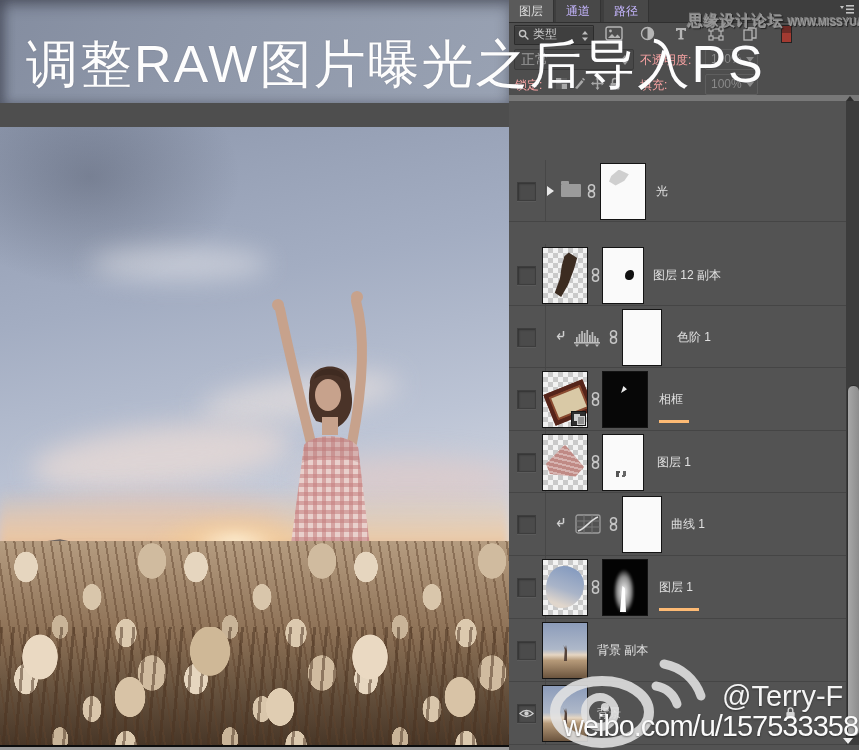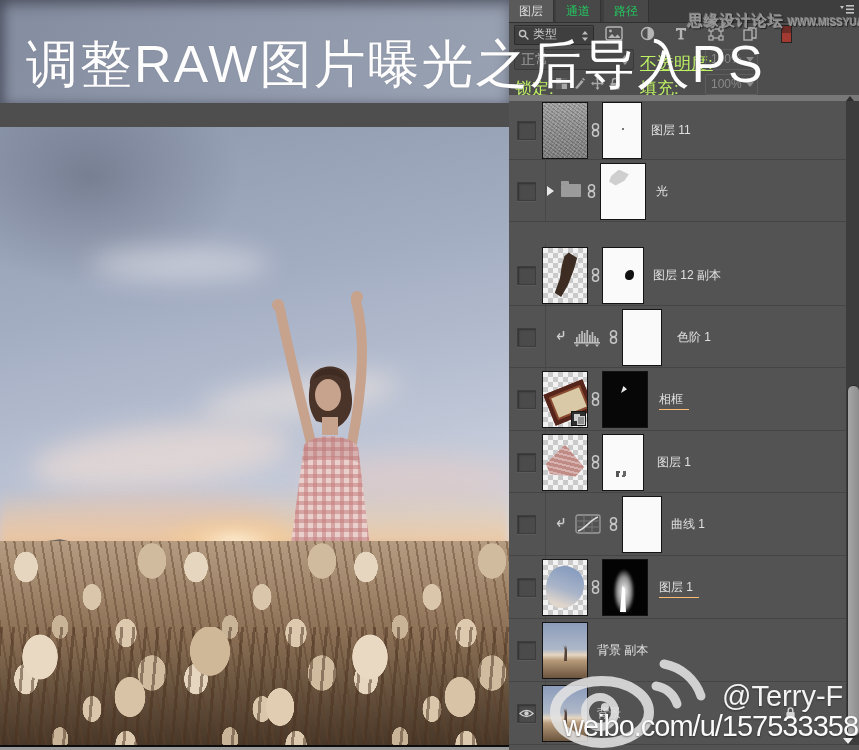--- a/index.html
+++ b/index.html
@@ -54,36 +54,36 @@
      radial-gradient(26px 34px at 130px 70px,#d8c3a6 0 58%,rgba(0,0,0,0) 60%),
      radial-gradient(34px 42px at 210px 24px,#cfb897 0 58%,rgba(0,0,0,0) 60%),
      radial-gradient(24px 32px at 280px 80px,#e0cdb2 0 58%,rgba(0,0,0,0) 60%),
      repeating-linear-gradient(95deg,rgba(74,50,32,.5) 0 3px,rgba(0,0,0,0) 3px 12px);
     background-size:330px 130px,330px 130px,330px 130px,330px 130px,auto;filter:blur(.5px);}
   #photo-footer{position:absolute;left:0;top:747px;width:509px;height:3px;background:#9a9a9a;}
   
   #panel{position:absolute;left:509px;top:0;width:350px;height:750px;background:#535353;}
   #tabbar{position:absolute;left:0;top:0;width:350px;height:22px;background:#3e3e3e;border-bottom:1px solid #2f2f2f;}
   .tab{position:absolute;top:0;height:22px;line-height:22px;padding:0 10px;font-size:12px;
-       color:#22c55e;background:#484848;border-right:1px solid #333;}
+       color:#c4b5fd;background:#484848;border-right:1px solid #333;}
   .tab.active{background:#5a5a5a;color:#dcdcdc;}
   .t0{left:0;} .t1{left:47px;} .t2{left:95px;}
   #panel-menu{position:absolute;right:4px;top:4px;}
   #filter-row{position:absolute;left:0;top:23px;width:350px;height:22px;background:#4e4e4e;}
   #search-dd{position:absolute;left:5px;top:2px;width:78px;height:18px;background:#3f3f3f;
     border:1px solid #2c2c2c;border-radius:1px;box-shadow:inset 0 1px 0 rgba(255,255,255,.06);
     color:#cfcfcf;font-size:12px;line-height:17px;}
   #search-dd .lbl{position:absolute;left:18px;top:0;}
   .fic{position:absolute;top:3px;}
   .f0{left:96px;} .f1{left:131px;} .f2{left:165px;} .f3{left:199px;} .f4{left:233px;} .f5{left:272px;top:2px;}
   #blend-row{position:absolute;left:0;top:45px;width:350px;height:27px;background:#4e4e4e;}
   #blend-dd{position:absolute;left:5px;top:4px;width:112px;height:19px;background:#484848;
     border:1px solid #3a3a3a;border-radius:2px;color:#9c9c9c;font-size:14px;line-height:18px;padding-left:6px;}
   .updown{position:absolute;right:4px;top:4px;}
-  .dim-label{color:#bef264;font-size:17px;text-decoration:underline;}
+  .dim-label{color:#fca5a5;font-size:12px;}
   #opacity-label{position:absolute;left:131px;top:7px;}
   .valbox{position:absolute;top:4px;width:46px;height:19px;border:1px solid #5e5e5e;border-radius:2px;
     color:#8a8a8a;font-size:12px;line-height:18px;padding-left:5px;}
   .valbox .dda{position:absolute;right:3px;top:7px;width:0;height:0;
     border-left:4px solid transparent;border-right:4px solid transparent;border-top:5px solid #8b8b8b;}
   #opacity-box{left:196px;}
   #lock-row{position:absolute;left:0;top:72px;width:350px;height:23px;background:#4e4e4e;border-bottom:1px solid #3f3f3f;}
   #lock-label{position:absolute;left:6px;top:5px;}
   .lic{position:absolute;top:5px;} .l0{left:46px;} .l1{left:64px;} .l2{left:82px;} .l3{left:100px;}
   #fill-label{position:absolute;left:131px;top:5px;}
@@ -103,21 +103,21 @@
   .row10{top:619px;height:63px;} .row11{top:682px;height:63px;}
   .coldiv{position:absolute;left:36px;top:0;bottom:0;width:1px;background:#474747;}
   .well{position:absolute;left:8px;top:50%;margin-top:-9px;width:17px;height:17px;background:#4b4b4b;
     border:1px solid #3d3d3d;box-shadow:inset 1px 1px 2px rgba(0,0,0,.35), 0 1px 0 rgba(255,255,255,.05);}
   .thumb{position:absolute;width:44px;height:55px;top:50%;margin-top:-28px;border:1px solid #141414;overflow:hidden;}
   .checker{background:repeating-conic-gradient(#c9c9c9 0 25%,#f2f2f2 0 50%) 0 0/10px 10px;}
   .th-main{left:33px;}
   .mask{position:absolute;width:40px;height:55px;top:50%;margin-top:-28px;border:1px solid #141414;background:#fafafa;}
   .chain{position:absolute;top:50%;margin-top:-8px;}
   .lname{position:absolute;top:50%;margin-top:-8px;font-size:12px;color:#e0e0e0;white-space:nowrap;}
-  .uline{border-bottom:1px solid #fdba74;padding:0 6px 1px 0;}
+  .uline{border-bottom:3px solid #fdba74;padding:0 6px 12px 0;}
   .arrow-r{position:absolute;left:38px;top:50%;margin-top:-5px;width:0;height:0;
     border-top:5px solid transparent;border-bottom:5px solid transparent;border-left:7px solid #e8e8e8;}
   .folder{position:absolute;left:52px;top:50%;margin-top:-7px;width:20px;height:13px;background:#9b9b9b;border-radius:1px;}
   .folder:before{content:"";position:absolute;left:0;top:-3px;width:8px;height:3px;background:#9b9b9b;border-radius:1px 1px 0 0;}
   
   .th-noise{background:linear-gradient(#a2a2a2 0%,#8f8f8f 45%,#7e7e7e 100%);}
   .th-noise:after{content:"";position:absolute;inset:0;opacity:.5;
     background:repeating-linear-gradient(37deg,rgba(0,0,0,.35) 0 1px,transparent 1px 3px),
                repeating-linear-gradient(-53deg,rgba(255,255,255,.3) 0 1px,transparent 1px 3px);}
   .bird-shape{position:absolute;left:6px;top:4px;width:32px;height:47px;background:#3c2c21;
@@ -306,31 +306,20 @@
       </svg>
       <span id="fill-label" class="dim-label">填充:</span>
       <div id="fill-box" class="valbox" style="top:2px">
         <span>100%</span><span class="dda"></span>
       </div>
     </div>
 
     <div id="list-topstrip"></div>
     <div id="scroll-up"></div>
 
-    <div class="lrow row1">
-      <div class="coldiv"></div>
-      <div class="well"></div>
-      <div class="thumb th-main th-noise"></div>
-      <svg class="chain" style="left:81px" width="11" height="16" viewBox="0 0 11 16">
-        <circle cx="5.5" cy="4.7" r="3" stroke="#c6c6c6" stroke-width="1.5" fill="none"></circle>
-        <circle cx="5.5" cy="11.3" r="3" stroke="#c6c6c6" stroke-width="1.5" fill="none"></circle>
-      </svg>
-      <div class="mask m-dot" style="left:93px;width:38px"></div>
-      <div class="lname" style="left:142px">图层 11</div>
-    </div>
 
     <div class="lrow row2">
       <div class="coldiv"></div>
       <div class="well"></div>
       <div class="arrow-r"></div>
       <div class="folder"></div>
       <svg class="chain" style="left:77px" width="11" height="16" viewBox="0 0 11 16">
         <circle cx="5.5" cy="4.7" r="3" stroke="#c6c6c6" stroke-width="1.5" fill="none"></circle>
         <circle cx="5.5" cy="11.3" r="3" stroke="#c6c6c6" stroke-width="1.5" fill="none"></circle>
       </svg>

